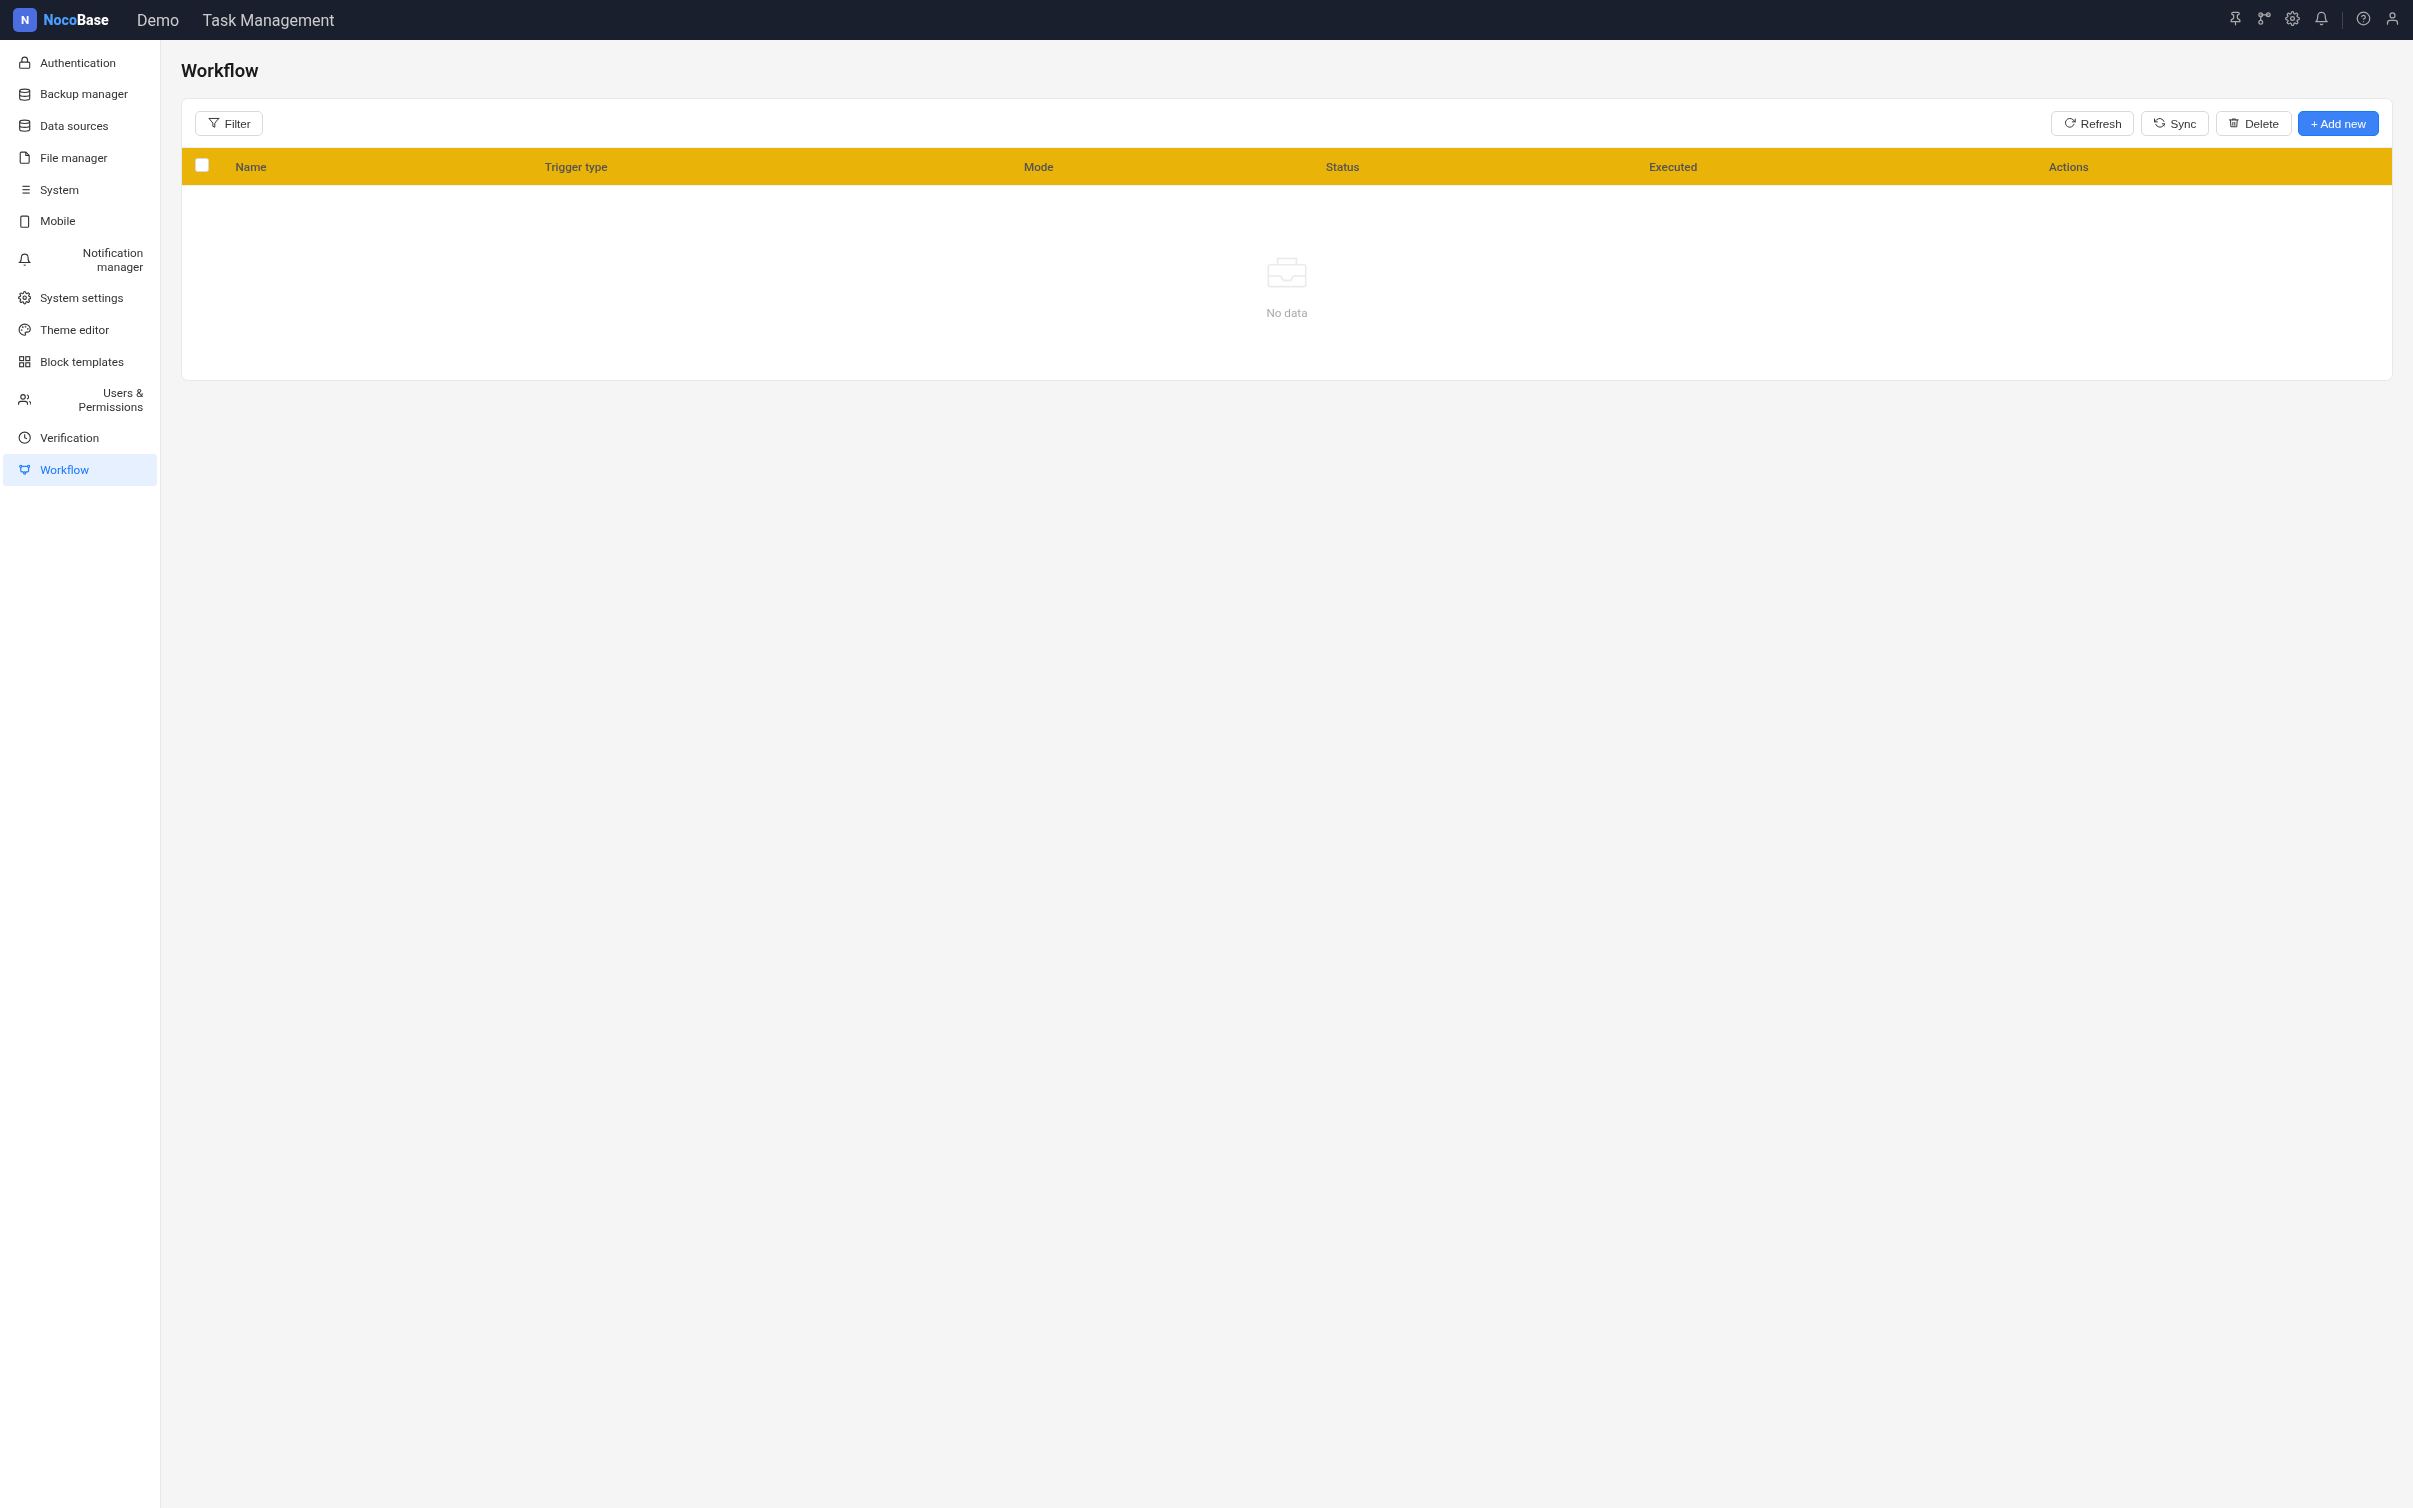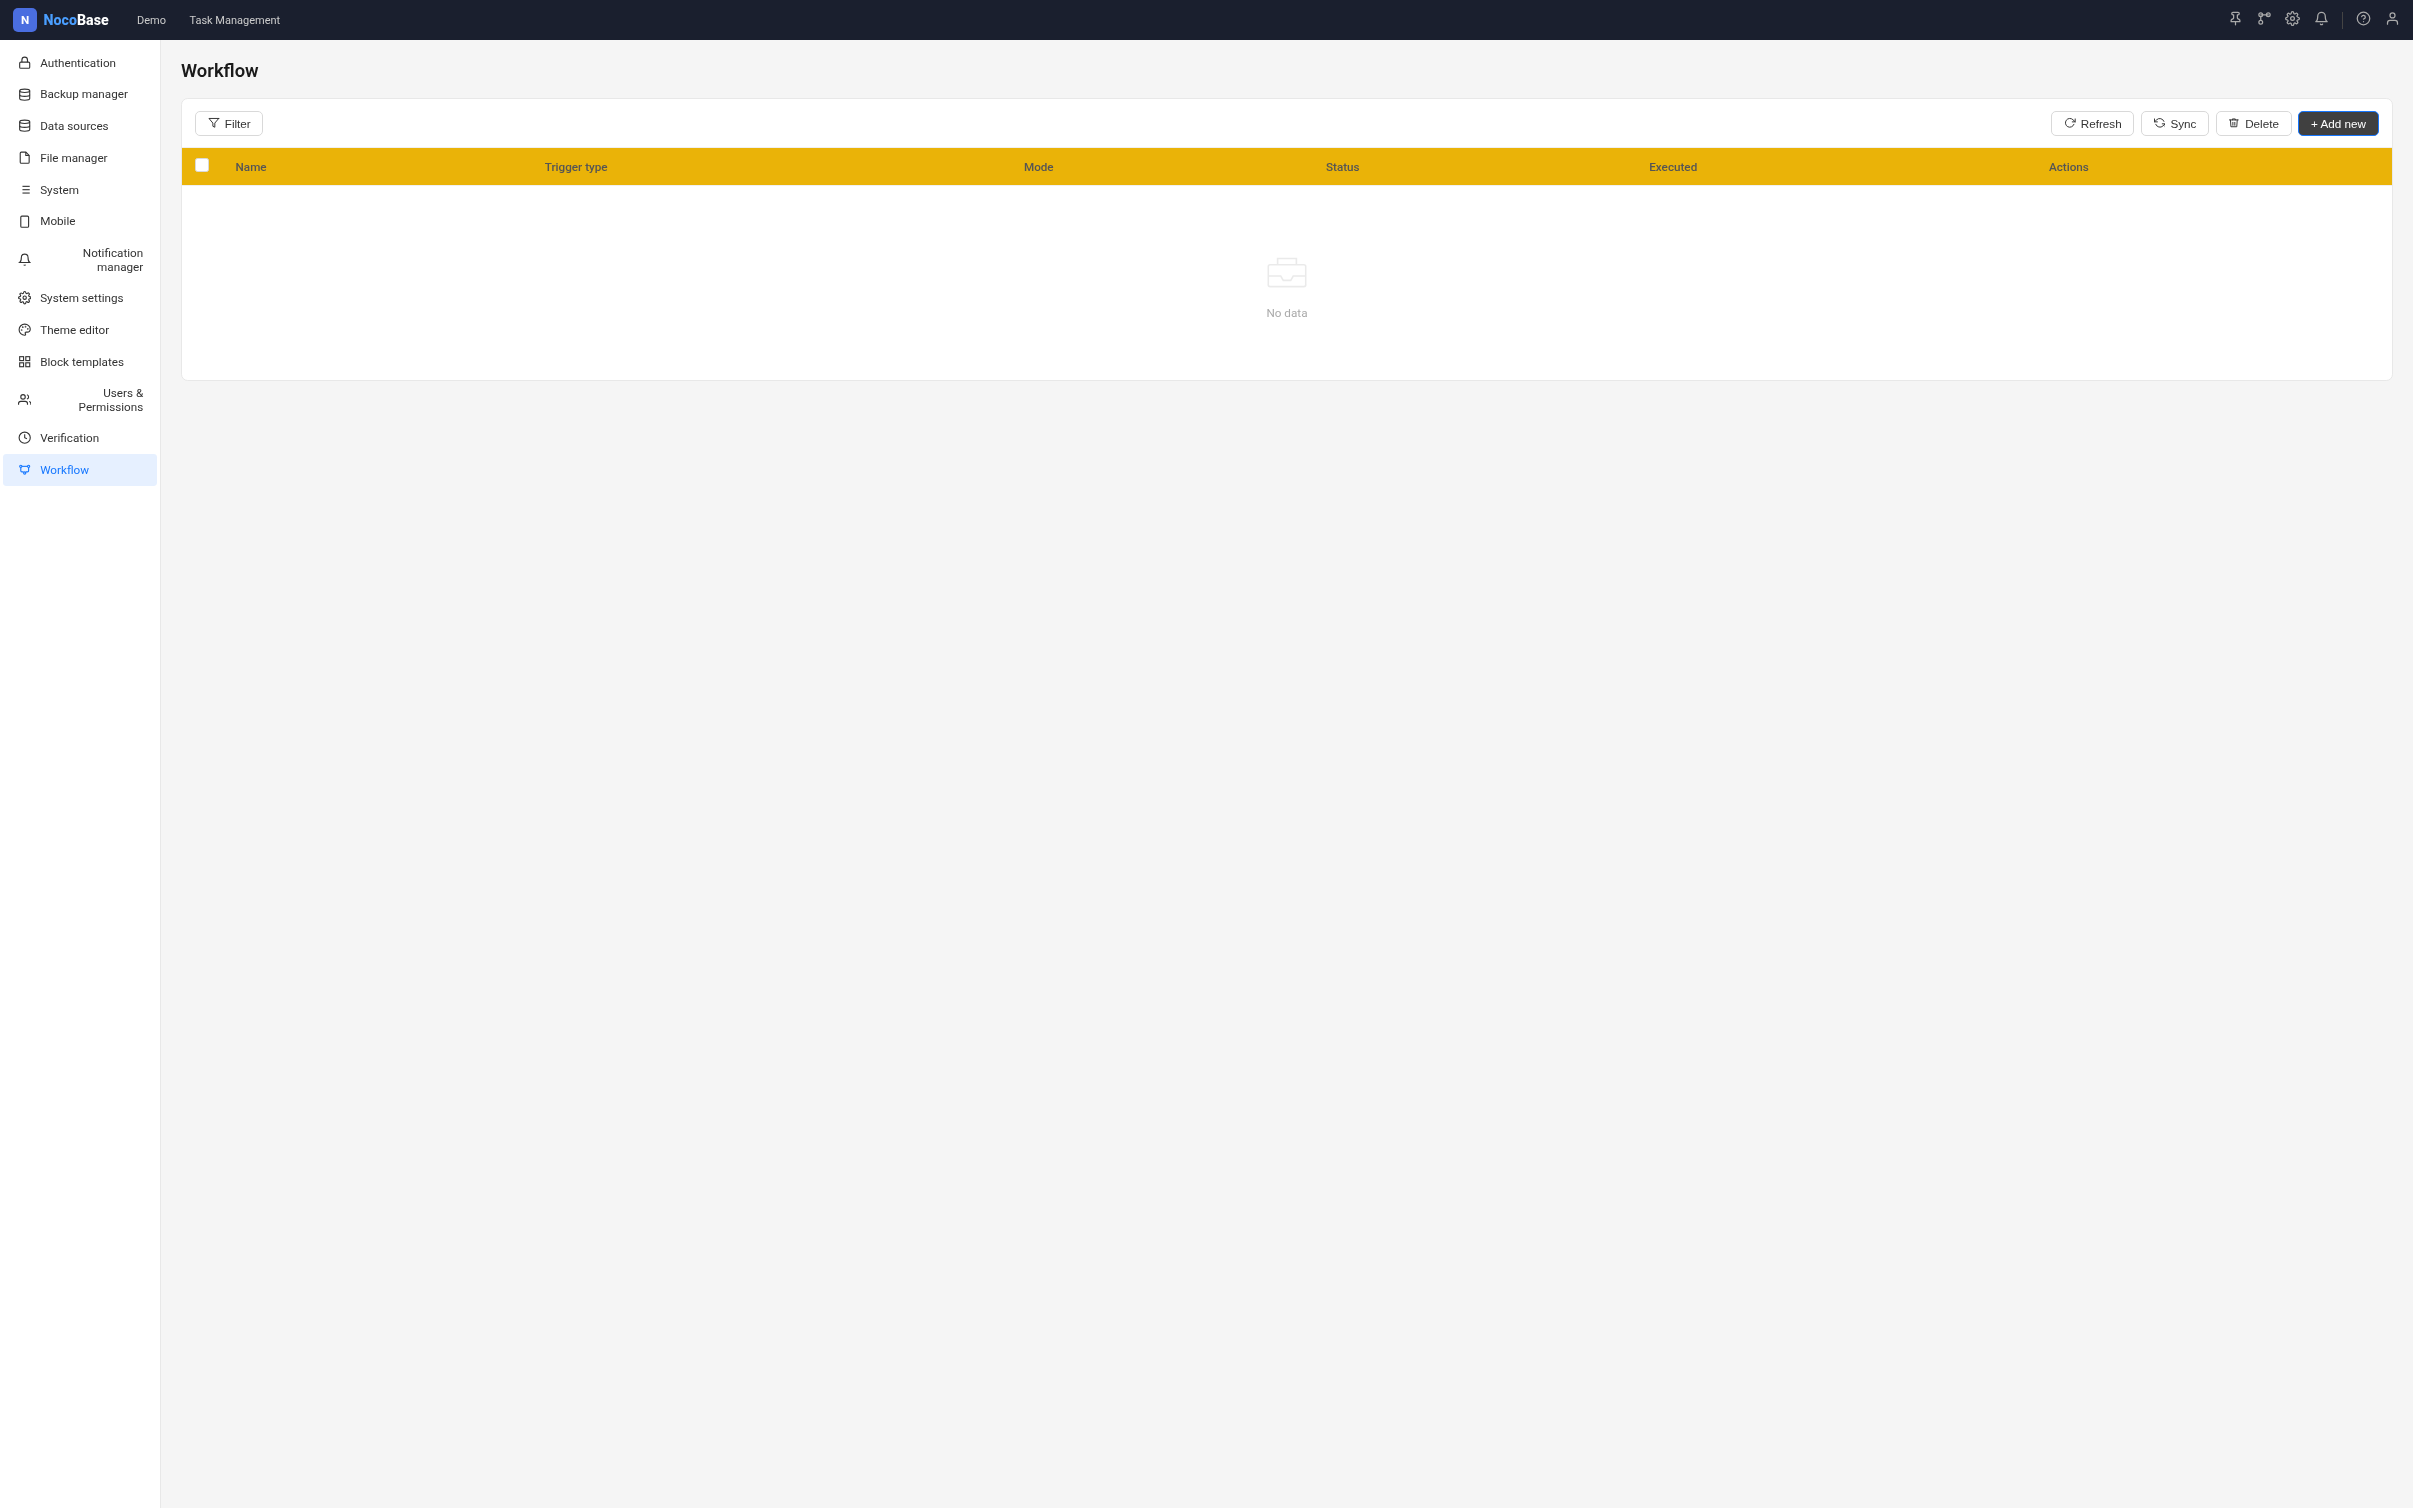--- a/index.html
+++ b/index.html
@@ -61,21 +61,21 @@
     }
 
     .topnav-links {
       display: flex;
       gap: 6.7px;
       flex: 1;
     }
 
     .topnav-link {
       color: #ccc;
-      font-size: 11px;
+      font-size: 16px;
       padding: 3.4px 8.4px;
       border-radius: 3.4px;
       cursor: pointer;
     }
 
     .topnav-actions {
       display: flex;
       align-items: center;
       gap: 13.4px;
       margin-left: auto;
@@ -193,21 +193,21 @@
       border-radius: 5px;
       font-size: 11.7px;
       cursor: pointer;
       border: 0.8px solid #d9d9d9;
       background: white;
       color: #333;
       white-space: nowrap;
     }
 
     .btn-primary {
-      background: #404040;
+      background: #3b82f6;
       color: white;
       border-color: #1677ff;
     }
 
     
     .data-table {
       width: 100%;
       border-collapse: collapse;
     }
 

